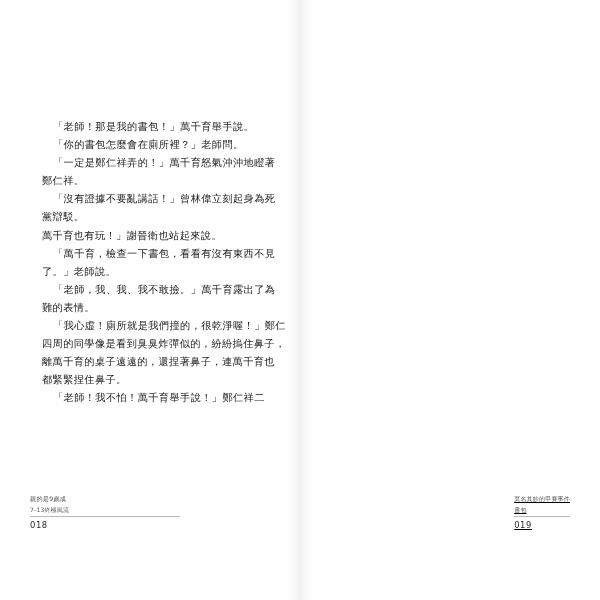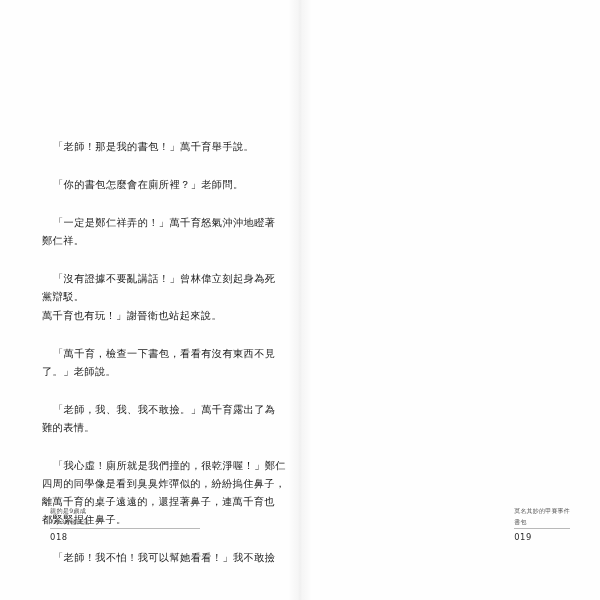--- a/index.html
+++ b/index.html
@@ -56,29 +56,27 @@
   .line {
     font-size: 10.2px;
     line-height: 18.1px;
     color: #1b1b1b;
     letter-spacing: 0.4px;
     white-space: nowrap;
     font-family: "DejaVu Sans", sans-serif;
   }
   .indent {
     text-indent: 11px;
-    margin-top: 20px;
   }
 
   
   .footer {
     position: absolute;
-    bottom: 76px;
+    bottom: 88px;
     height: 26px;
-    margin-left: 20px;
   }
   .footer-left { left: 30px; width: 150px; }
   .footer-right { right: 30px; width: 170px; text-align: right; }
 
   .series-tag {
     display: inline-block;
     font-size: 6.2px;
     color: #4a4a4a;
     line-height: 8px;
     letter-spacing: 0.2px;
@@ -111,20 +109,21 @@
     font-size: 6px;
     color: #5c5c5c;
     line-height: 8px;
     letter-spacing: 0.2px;
     white-space: nowrap;
   }
   .footer-right .folio { display: block; margin-top: 3px; }
   .footer-right-inner {
     display: inline-block;
     text-align: left;
+    text-decoration: underline;
   }
   .footer-right-inner .folio { text-align: left; }
 </style>
 </head>
 <body>
 
 <div class="spread">
 
   <div class="page page-left">
     <div class="textblock left">
@@ -136,21 +135,21 @@
       <div class="line">黨辯駁。</div>
       <div class="line">萬千育也有玩！」謝晉衛也站起來說。</div>
       <div class="line indent">「萬千育，檢查一下書包，看看有沒有東西不見</div>
       <div class="line">了。」老師說。</div>
       <div class="line indent">「老師，我、我、我不敢撿。」萬千育露出了為</div>
       <div class="line">難的表情。</div>
       <div class="line indent">「我心虛！廁所就是我們撞的，很乾淨喔！」鄭仁</div>
       <div class="line">四周的同學像是看到臭臭炸彈似的，紛紛摀住鼻子，</div>
       <div class="line">離萬千育的桌子遠遠的，還捏著鼻子，連萬千育也</div>
       <div class="line">都緊緊捏住鼻子。</div>
-      <div class="line indent">「老師！我不怕！我可以幫她看看！」我不敢撿</div>
+      <div class="line indent">「老師！我不怕！萬千育舉手說！」鄭仁祥二</div>
     </div>
 
     <div class="footer footer-left">
       <span class="series-tag"><span>親的是9歲成</span></span>
       <span class="sub-tag">7-13終極風流</span>
       <span class="rule"></span>
       <span class="folio">018</span>
     </div>
   </div>
 

